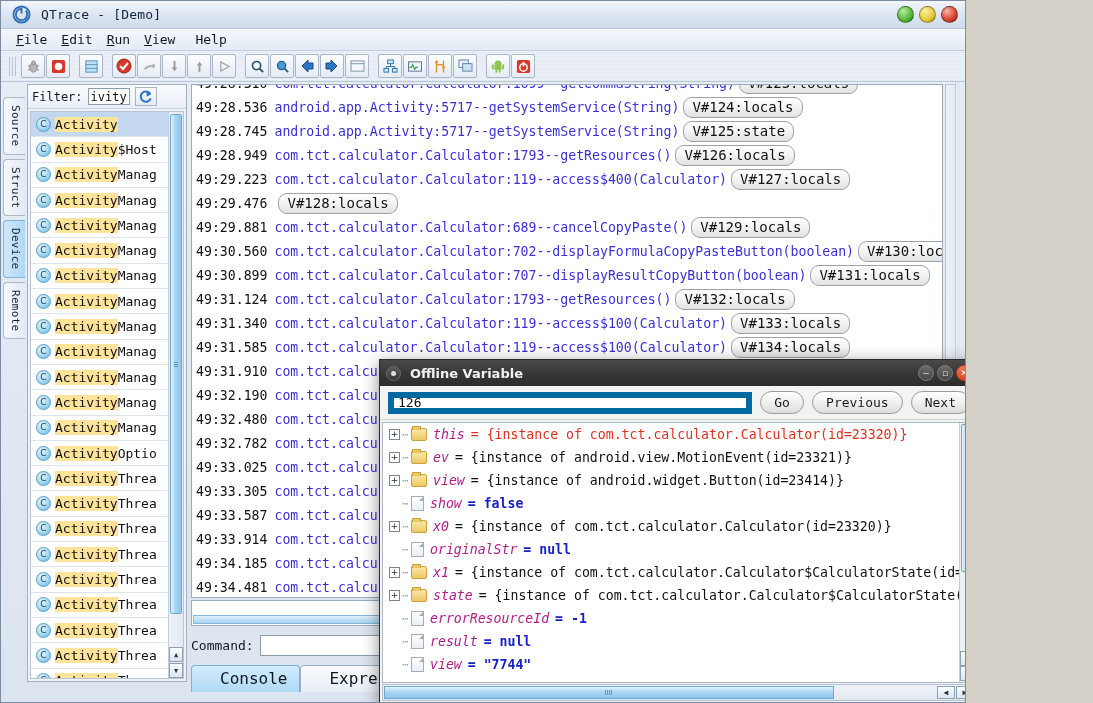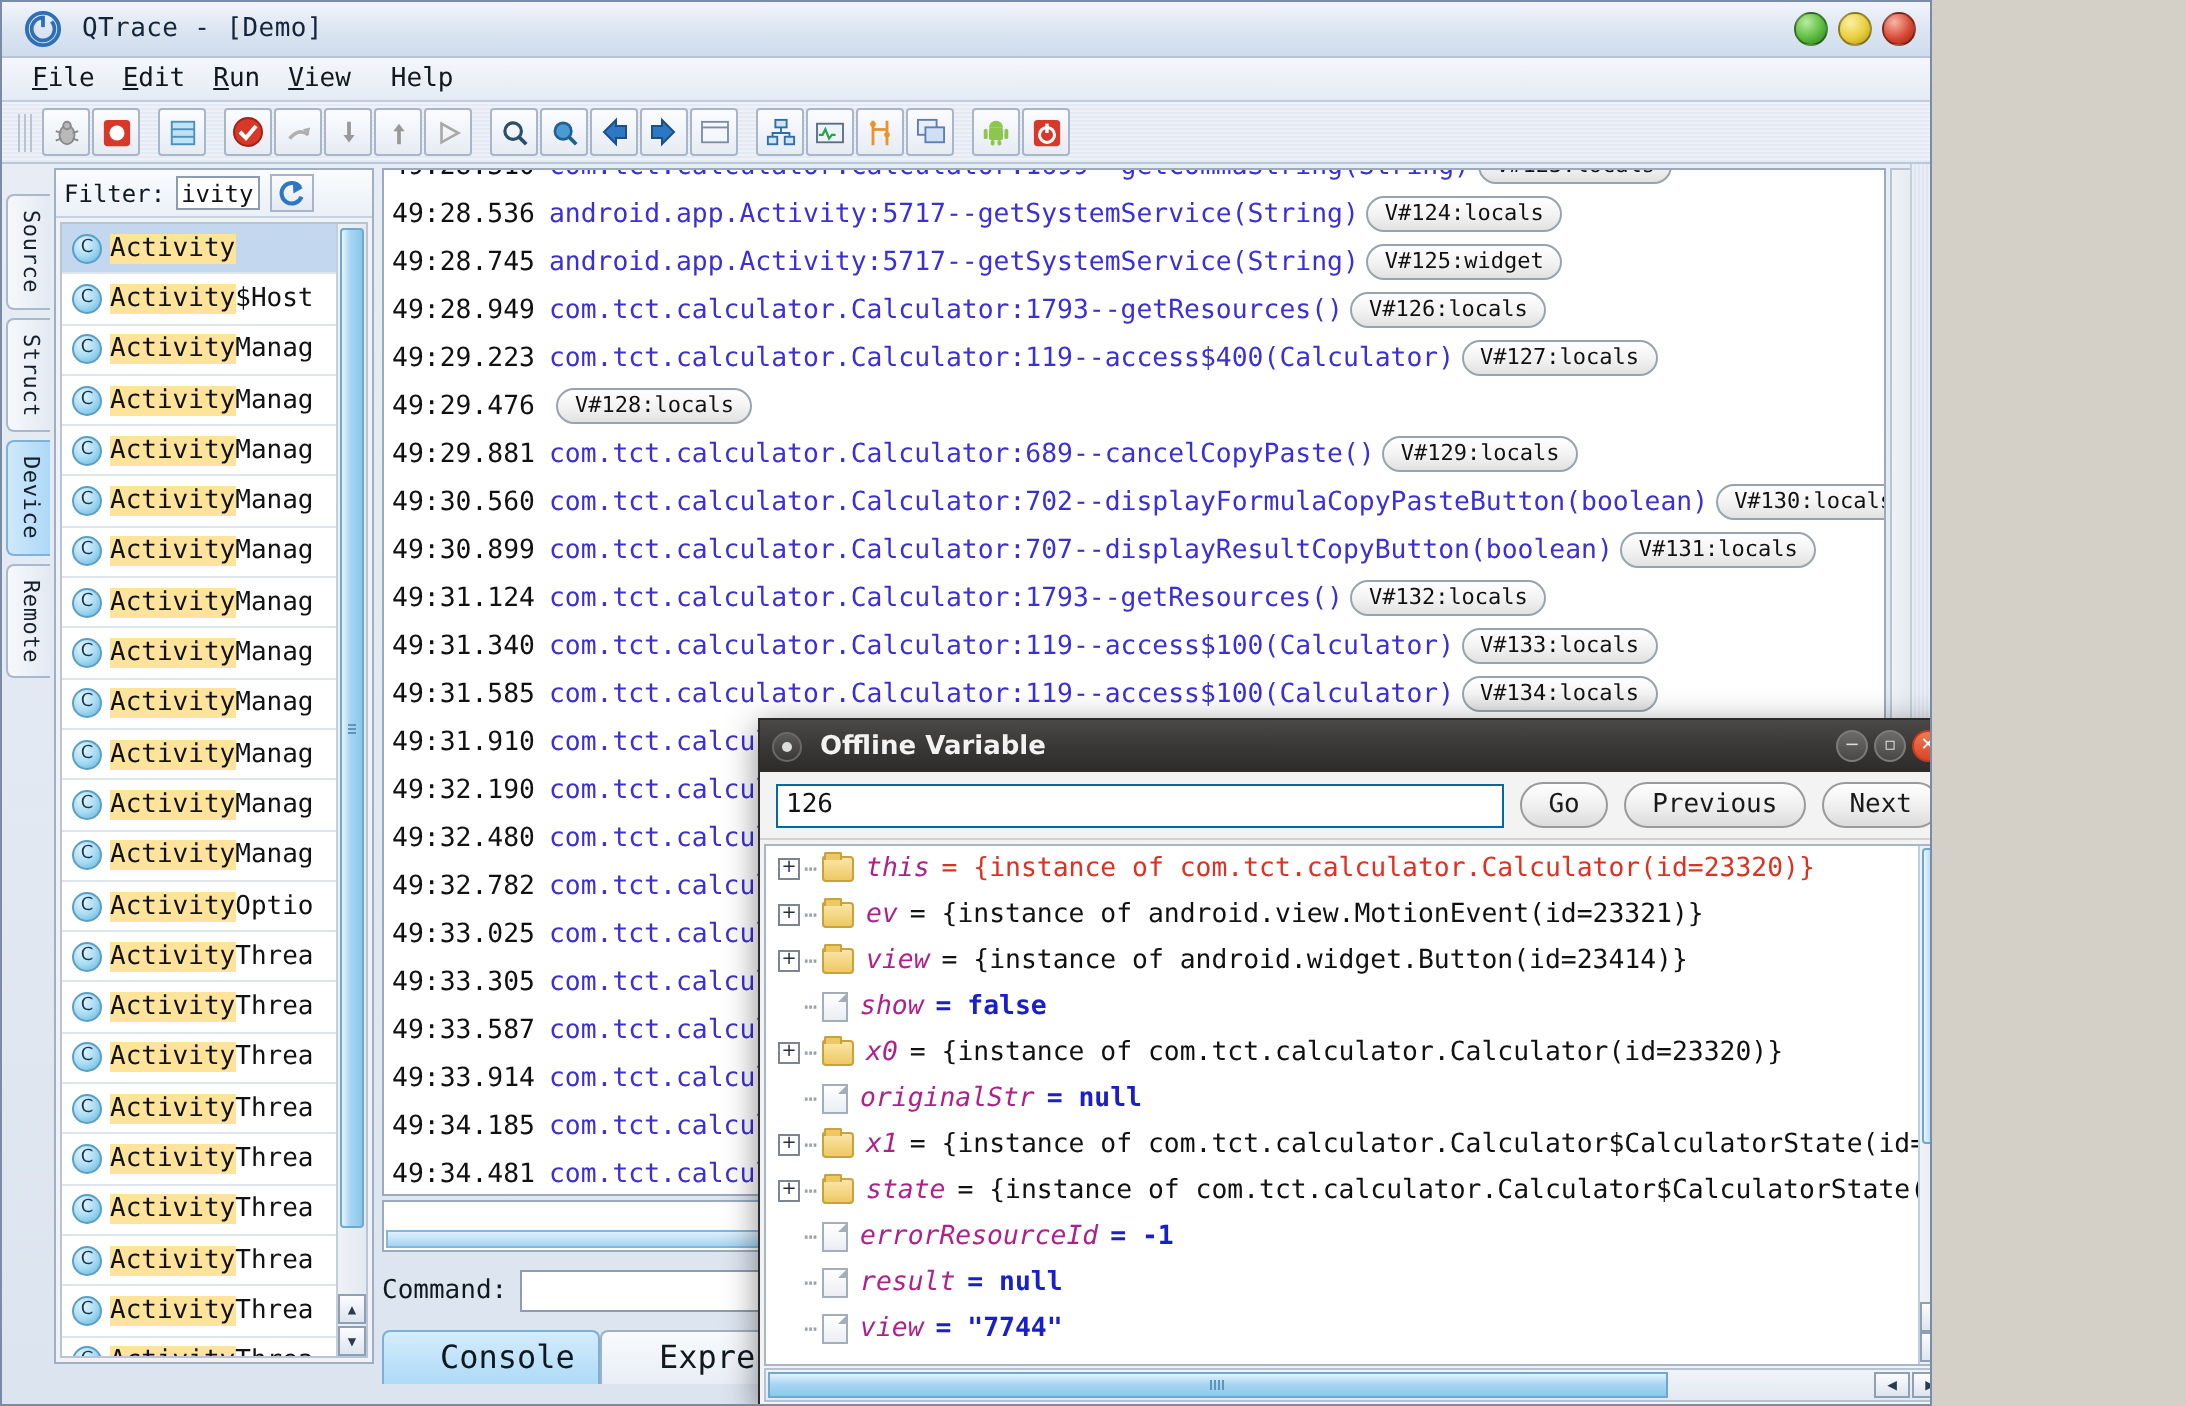--- a/index.html
+++ b/index.html
@@ -178,21 +178,21 @@
   }
   .ts { color: #111; margin-right: 7px; }
   .sig { color: #3b2fd6; }
   .badge {
     display: inline-block;
     margin-left: 4px;
     padding: 1px 8px 2px 8px;
     border: 1px solid #9aa3ad;
     border-radius: 9px;
     background: linear-gradient(to bottom, #ffffff 0%, #f4f4f4 48%, #e2e2e2 100%);
-    color: #111; font-size: 11px;
+    color: #111; font-size: 14px;
     font-family: "DejaVu Sans Mono", monospace;
     box-shadow: 0 1px 0 rgba(255,255,255,.8) inset;
   }
 
   
   .trace-vsb {
     position: absolute; right: 4px; top: 2px; width: 16px; bottom: 104px;
     background: linear-gradient(to right, #eef2f7, #e2e8f0);
     border: 1px solid #b8c4d2;
   }
@@ -278,21 +278,21 @@
     color: #ddd; font-size: 9px; font-family: "DejaVu Sans", sans-serif;
   }
   .db.close { background: linear-gradient(to bottom, #f07a52, #d9452a); border-color: #c23a20; color: #fff; }
 
   .dlg-search {
     height: 34px; display: flex; align-items: center; gap: 8px;
     padding: 0 8px; background: #f3f3f3;
     border-bottom: 1px solid #d2d2d2;
   }
   .dlg-input {
-    flex: 1; height: 22px; border: 1px solid #0369a1; background: #fff;
+    flex: 1; height: 22px; border: 6px solid #0369a1; background: #fff;
     font-family: "DejaVu Sans Mono", monospace; font-size: 13px;
     padding: 1px 4px; outline: none; color: #111;
   }
   .pillbtn {
     height: 23px; min-width: 44px; padding: 0 13px;
     border: 1px solid #9a9a9a; border-radius: 12px;
     background: linear-gradient(to bottom, #ffffff 0%, #f0f0f0 50%, #dcdcdc 100%);
     font-family: "DejaVu Sans Mono", monospace; font-size: 13px; color: #1a1a1a;
     display: flex; align-items: center; justify-content: center;
   }
@@ -667,21 +667,21 @@
               <span class="badge">V#123:locals</span>
             </div>
             <div class="trace-line">
               <span class="ts">49:28.536</span>
               <span class="sig">android.app.Activity:5717--getSystemService(String)</span>
               <span class="badge">V#124:locals</span>
             </div>
             <div class="trace-line">
               <span class="ts">49:28.745</span>
               <span class="sig">android.app.Activity:5717--getSystemService(String)</span>
-              <span class="badge">V#125:widget</span>
+              <span class="badge">V#125:state</span>
             </div>
             <div class="trace-line">
               <span class="ts">49:28.949</span>
               <span class="sig">com.tct.calculator.Calculator:1793--getResources()</span>
               <span class="badge">V#126:locals</span>
             </div>
             <div class="trace-line">
               <span class="ts">49:29.223</span>
               <span class="sig">com.tct.calculator.Calculator:119--access$400(Calculator)</span>
               <span class="badge">V#127:locals</span>

